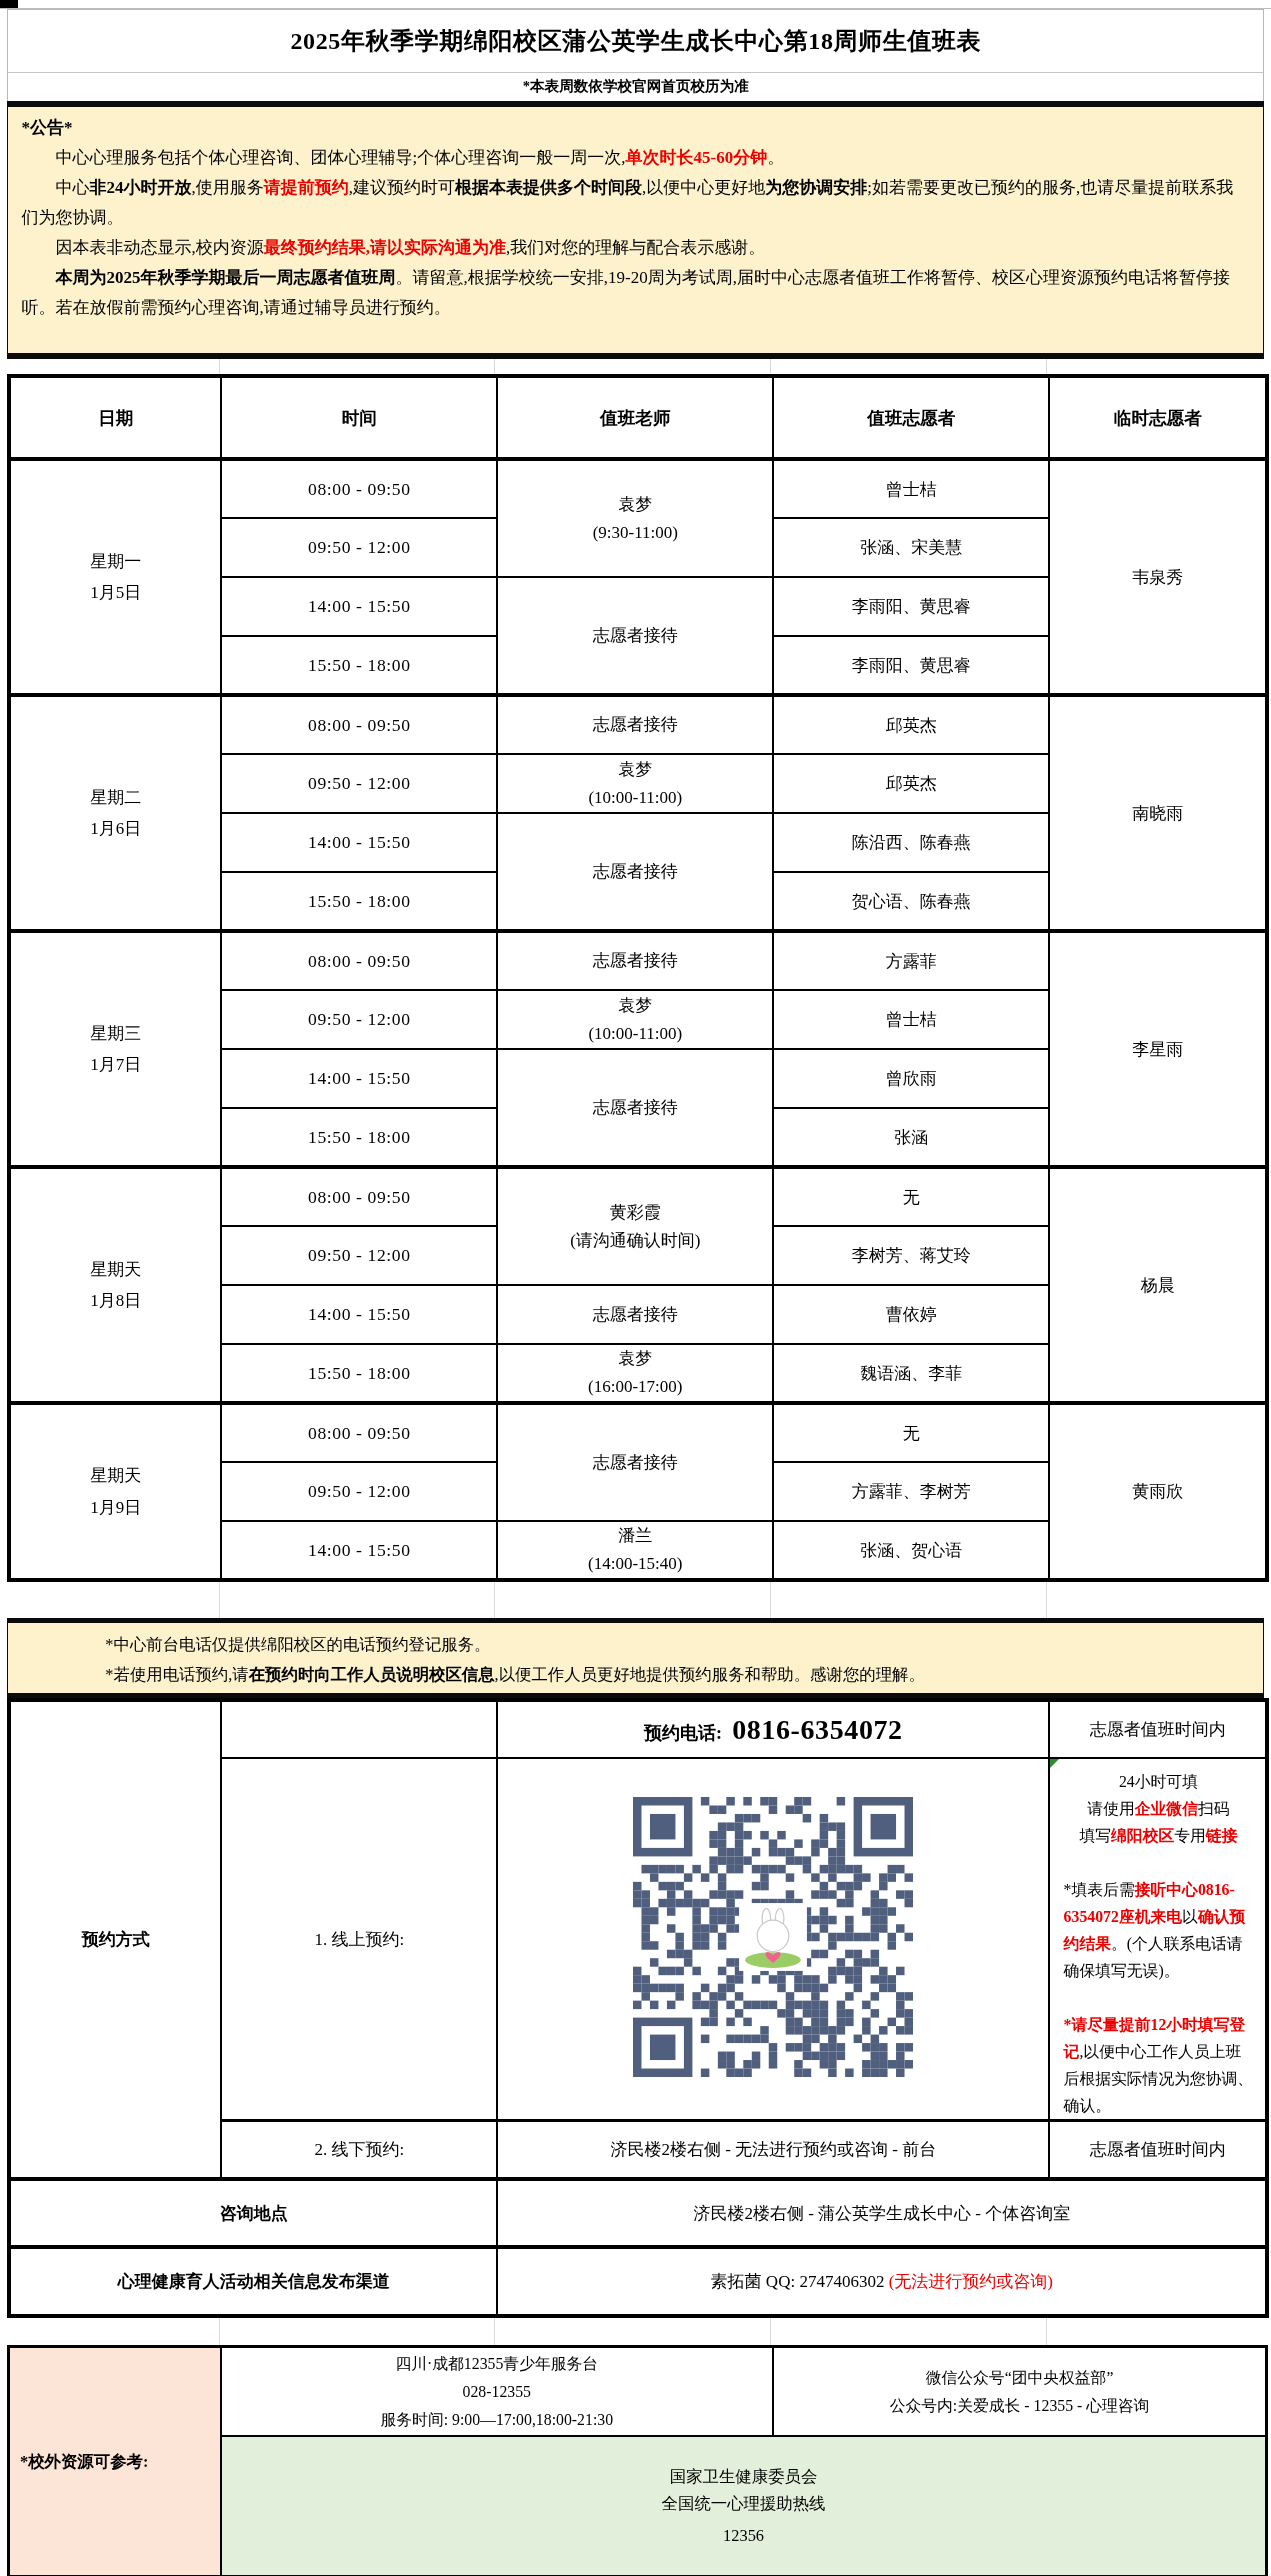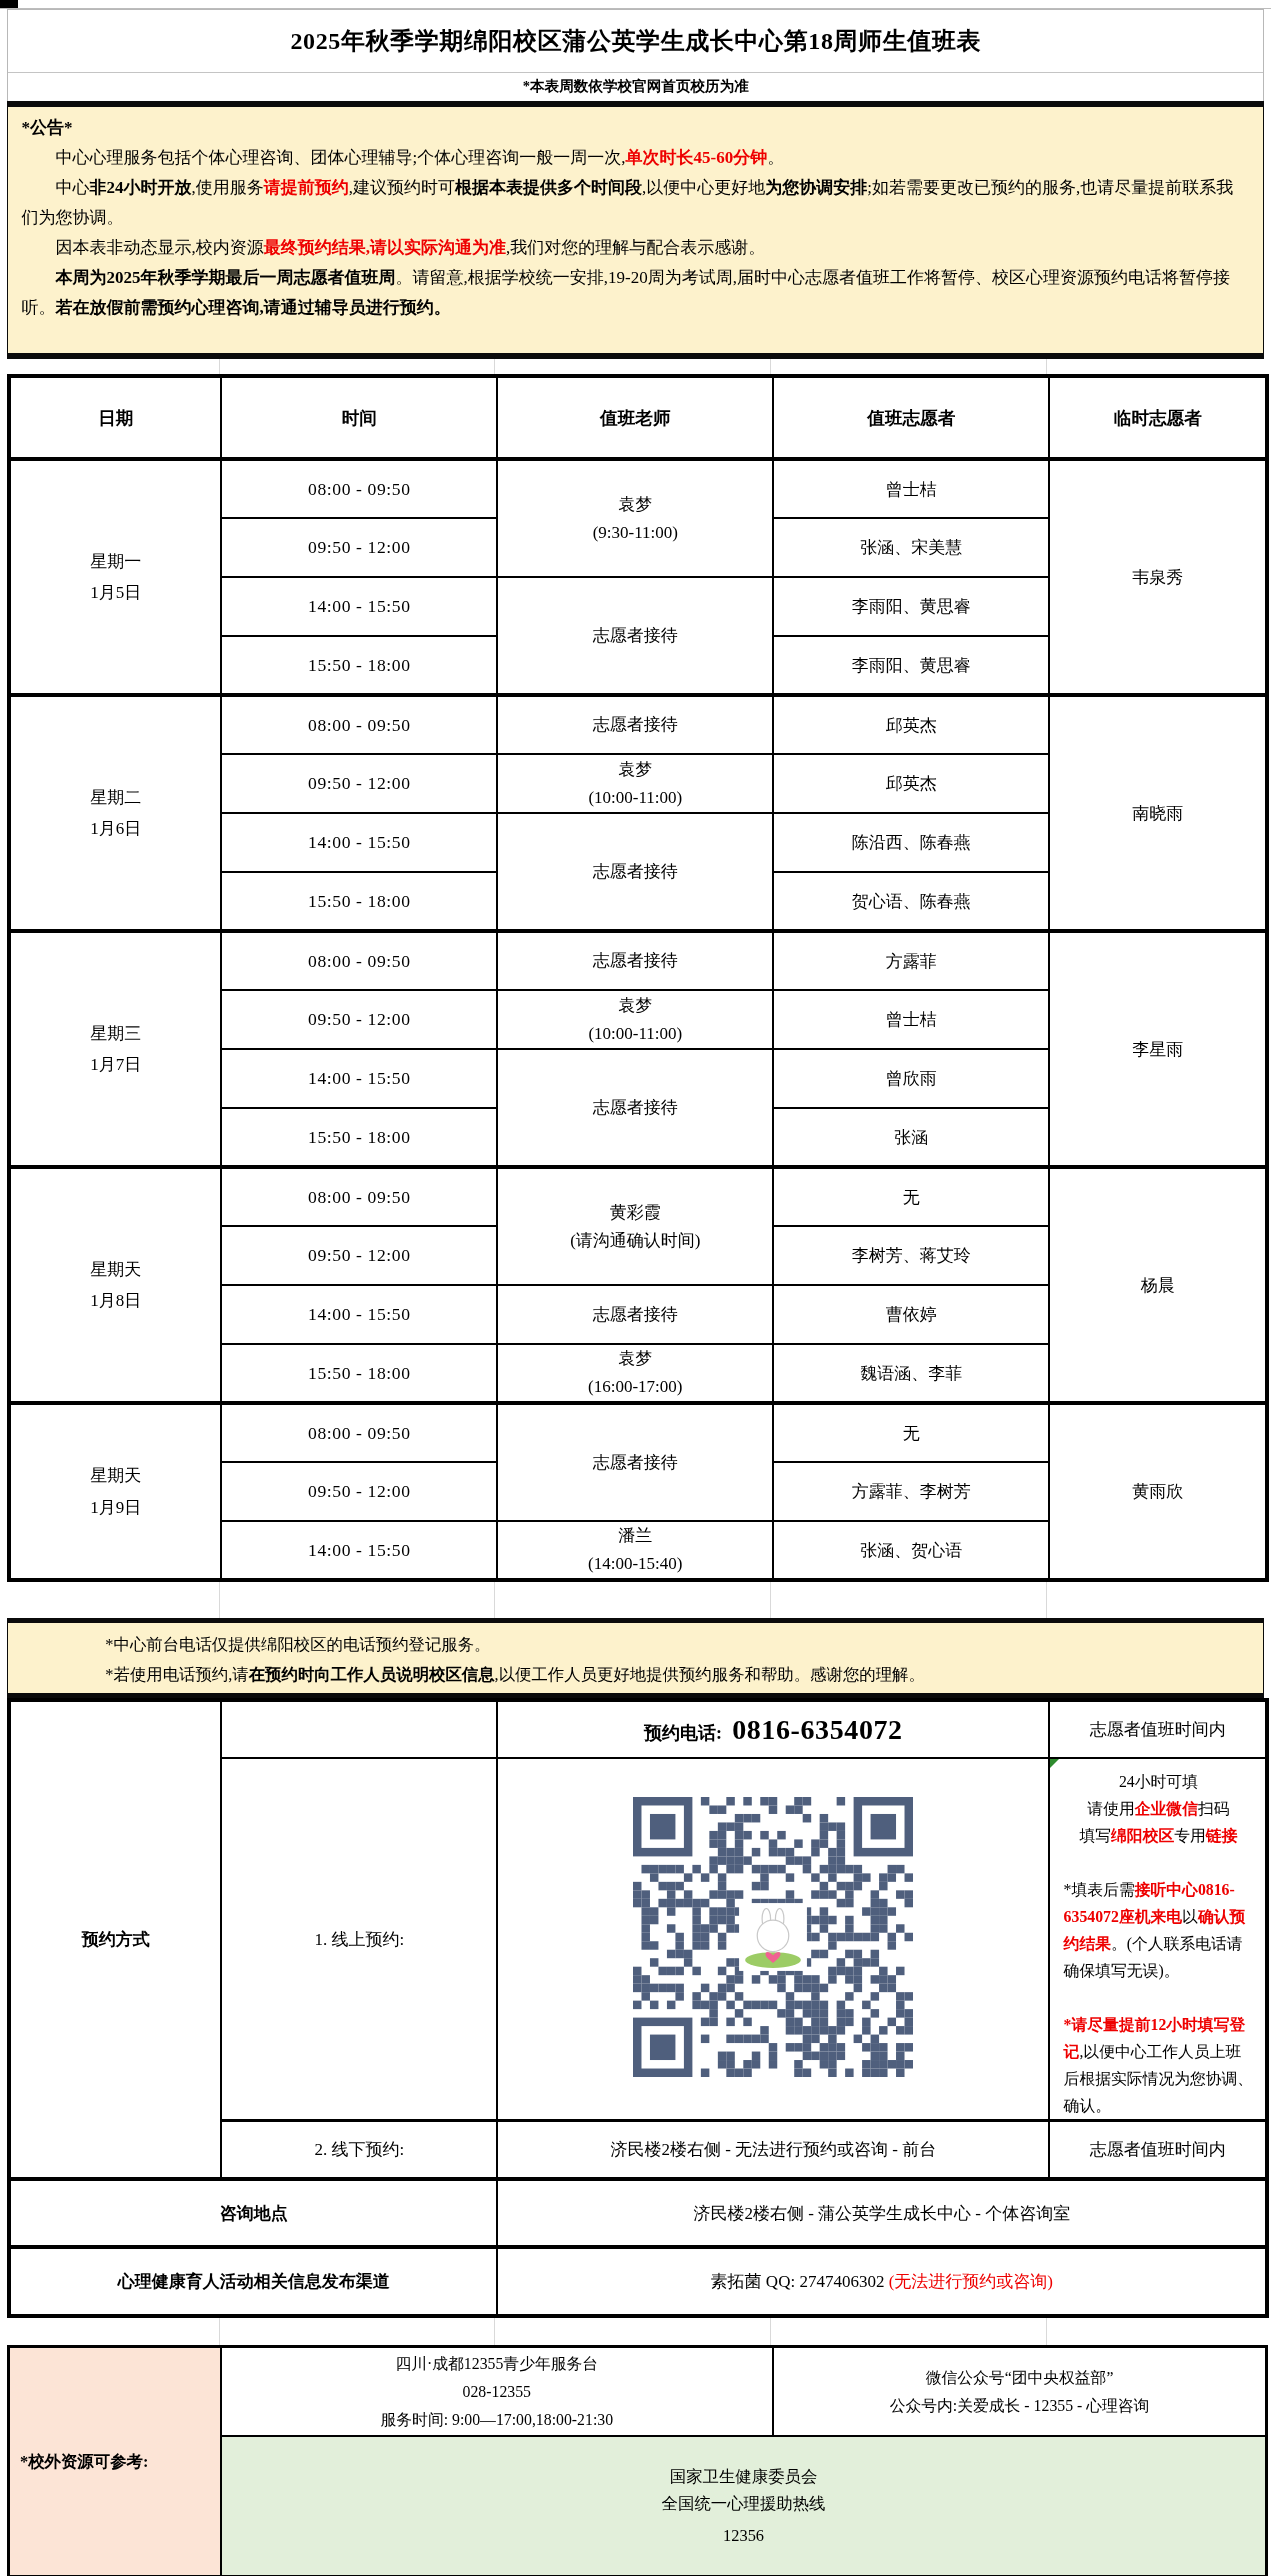--- a/index.html
+++ b/index.html
@@ -94,21 +94,21 @@
       <div class="title-row">2025年秋季学期绵阳校区蒲公英学生成长中心第18周师生值班表</div>
       <div class="head-divider"></div>
       <div class="subtitle-row">*本表周数依学校官网首页校历为准</div>
     </div>
 
     <div class="announce">
       <p class="no-indent">*公告*</p>
       <p><span>中心心理服务包括个体心理咨询、团体心理辅导;个体心理咨询一般一周一次,</span><span style="color: rgb(238, 0, 0); font-weight: bold;">单次时长45-60分钟</span><span>。</span></p>
       <p><span>中心</span><span style="font-weight: bold; margin-top: 44px;">非24小时开放</span><span>,使用服务</span><span style="color: rgb(238, 0, 0); font-weight: bold;">请提前预约</span><span>,建议预约时可</span><span style="font-weight: bold;">根据本表提供多个时间段</span><span>,以便中心更好地</span><span style="font-weight: bold;">为您协调安排</span><span>;如若需要更改已预约的服务,也请尽量提前联系我们为您协调。</span></p>
       <p><span>因本表非动态显示,校内资源</span><span style="color: rgb(238, 0, 0); font-weight: bold;">最终预约结果,请以实际沟通为准</span><span>,我们对您的理解与配合表示感谢。</span></p>
-      <p><span style="font-weight: bold;">本周为2025年秋季学期最后一周志愿者值班周</span><span>。请留意,根据学校统一安排,19-20周为考试周,届时中心志愿者值班工作将暂停、校区心理资源预约电话将暂停接听。</span><span style="font-weight: bold;">若在放假前需预约心理咨询,请通过辅导员进行预约。</span></p>
+      <p><span style="font-weight: bold;">本周为2025年秋季学期最后一周志愿者值班周</span><span>。请留意,根据学校统一安排,19-20周为考试周,届时中心志愿者值班工作将暂停、校区心理资源预约电话将暂停接听。</span><span style="font-weight: normal;">若在放假前需预约心理咨询,请通过辅导员进行预约。</span></p>
     </div>
 
     <div class="gap" style="height:15.8px;">
       <i class="vl" style="left:212px"></i>
         <i class="vl" style="left:487px"></i>
       <i class="vl" style="left:763px"></i>
         <i class="vl" style="left:1039px"></i>
     </div>
 
     <table class="sched">

